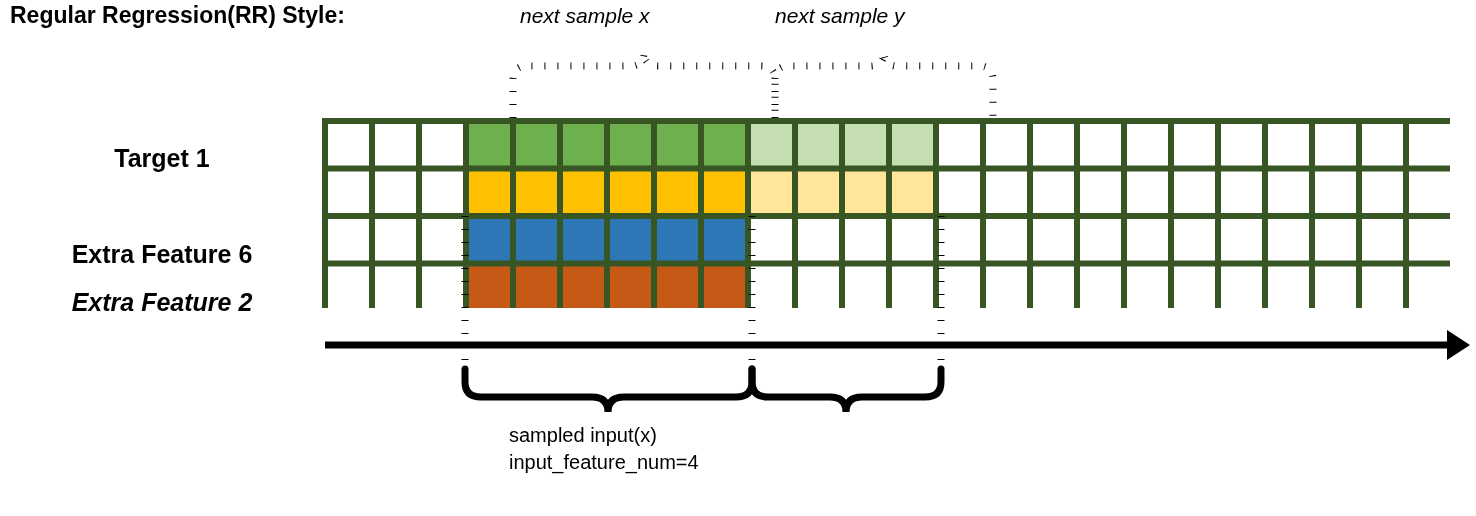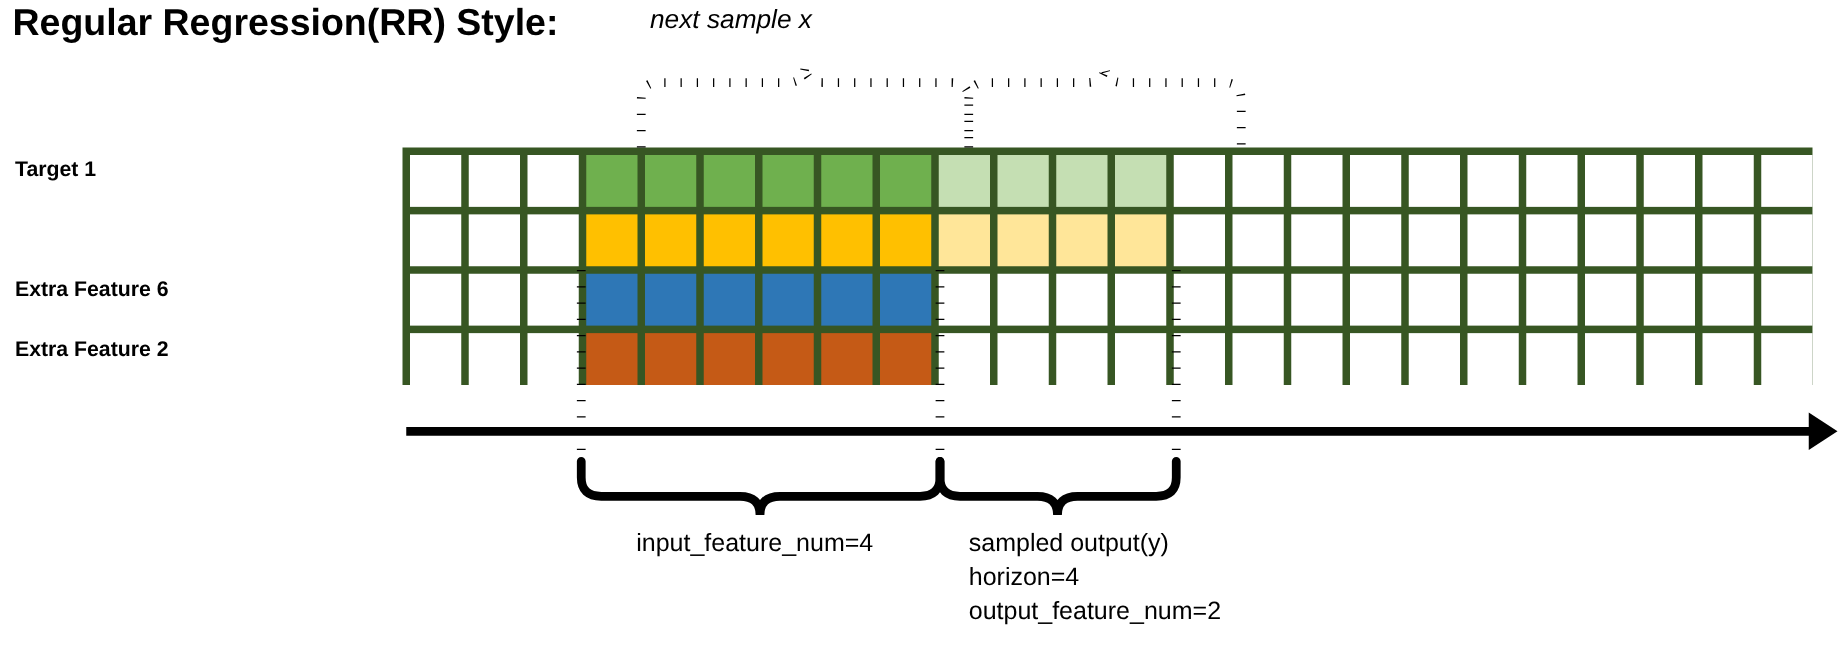--- a/index.html
+++ b/index.html
@@ -17,35 +17,36 @@
   #stage {
     position: absolute;
     left: 0; top: 0;
     width: 1476px;
     height: 516px;
   }
   #title {
     position: absolute;
     left: 10px;
     top: 2px;
-    font-size: 30px;
+    font-size: 23px;
     font-weight: bold;
     color: #000000;
     letter-spacing: 0px;
     white-space: nowrap;
   }
   .row-label {
     position: absolute;
     right: 0;
     width: 300px;
-    text-align: left;
-    font-size: 17px;
+    text-align: center;
+    font-size: 25px;
     font-weight: bold;
     color: #000000;
     white-space: nowrap;
+    margin-top: 18px;
   }
   #labels-col {
     position: absolute;
     left: 10px;
     top: 118px;
     width: 302px;
     height: 192px;
   }
   #time-label {
     position: absolute;
@@ -77,33 +78,30 @@
 </head>
 <body>
 
 <div id="stage">
 
   <div id="title">Regular Regression(RR) Style:</div>
 
   <div id="labels-col">
     <div class="row-label" style="top:8px;">Target 1</div>
     <div class="row-label" style="top:104px;">Extra Feature 6</div>
-    <div class="row-label" style="top:152px;">Extra Feature 2</div>
+    <div class="row-label" style="top:152px;font-style:italic;">Extra Feature 2</div>
   </div>
 
 
   <div class="sample-label" style="left:520px; top:4px; width:260px;">next sample x</div>
+  <div class="sample-label" style="left:775px; top:4px; width:218px;">next sample y</div>
 
   <div class="brace-caption" style="left:509px; top:422px;">
+    <div>sampled input(x)</div>
     <div>input_feature_num=4</div>
-  </div>
-  <div class="brace-caption" style="left:775px; top:422px;">
-    <div>sampled output(y)</div>
-    <div>horizon=4</div>
-    <div>output_feature_num=2</div>
   </div>
 
   <svg id="vector" width="1476" height="516" viewBox="0 0 1476 516" style="position:absolute;left:0;top:0;">
 
     <g id="grid-group">
         <rect x="322" y="118" width="1128" height="190" fill="#375623"></rect>
         <rect x="328.00" y="124.00" width="41.00" height="41.50" fill="#FFFFFF"></rect>
         <rect x="375.00" y="124.00" width="41.00" height="41.50" fill="#FFFFFF"></rect>
         <rect x="422.00" y="124.00" width="41.00" height="41.50" fill="#FFFFFF"></rect>
         <rect x="469.00" y="124.00" width="41.00" height="41.50" fill="#6FB04E"></rect>

